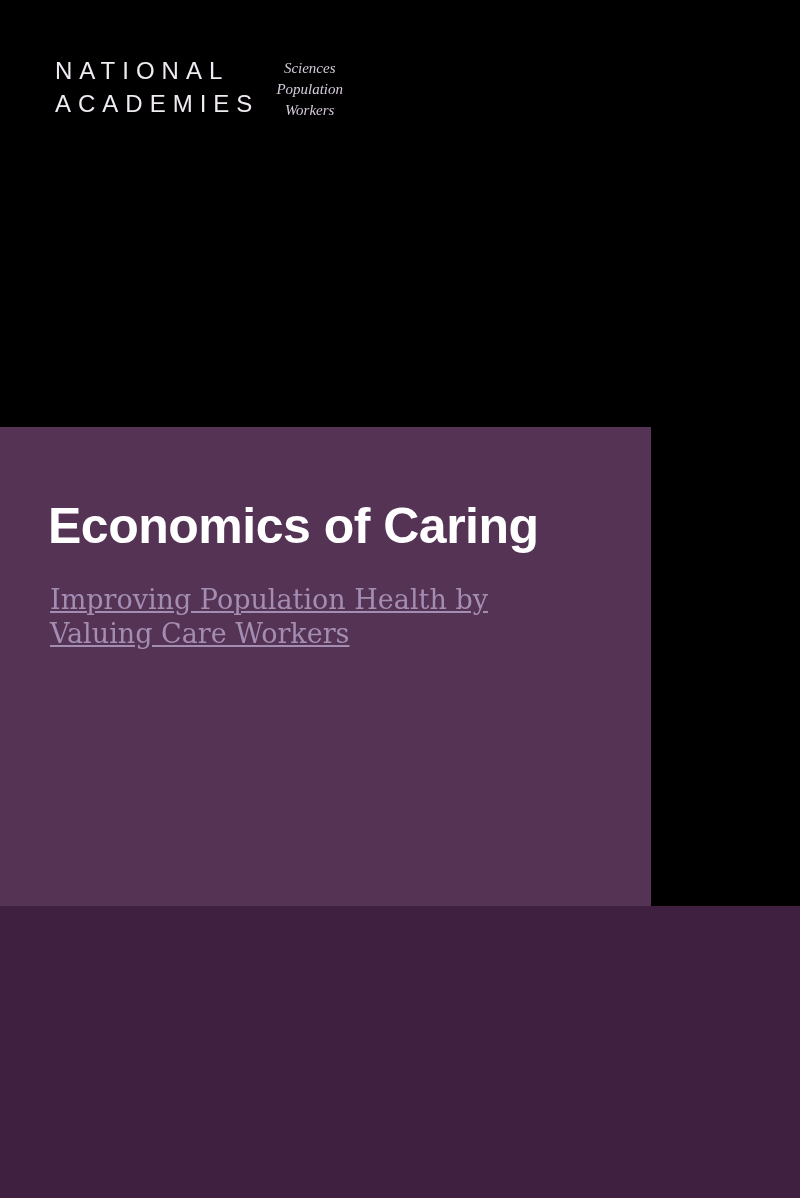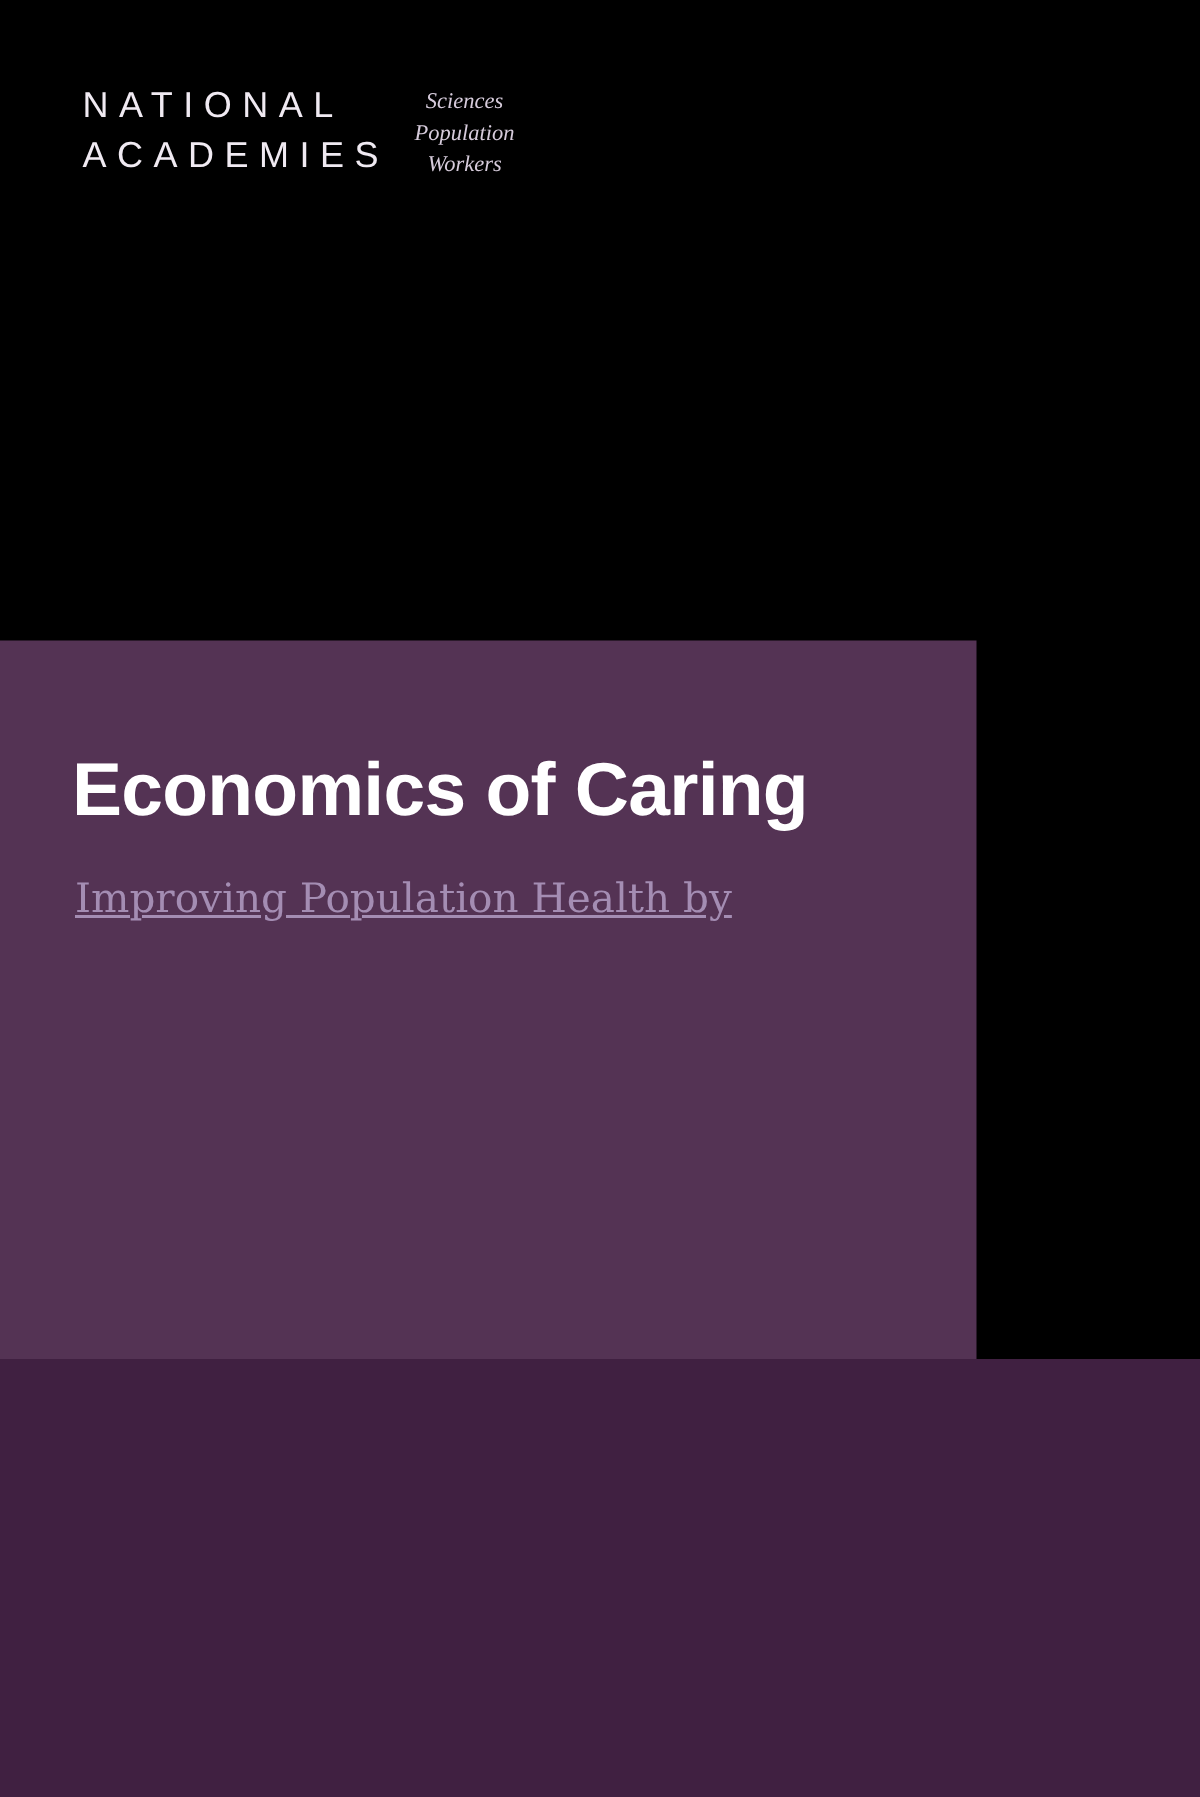--- a/index.html
+++ b/index.html
@@ -109,16 +109,17 @@
       <div>Workers</div>
     </div>
   </div>
 
   <div class="panel"></div>
 
   <h1 class="title" style="margin:0;">Economics of Caring</h1>
 
   <div class="subtitle">
     <div>Improving Population Health by</div>
+    <div>Valuing Care Workers</div>
   </div>
 
 
 </div>
 
 </body></html>

